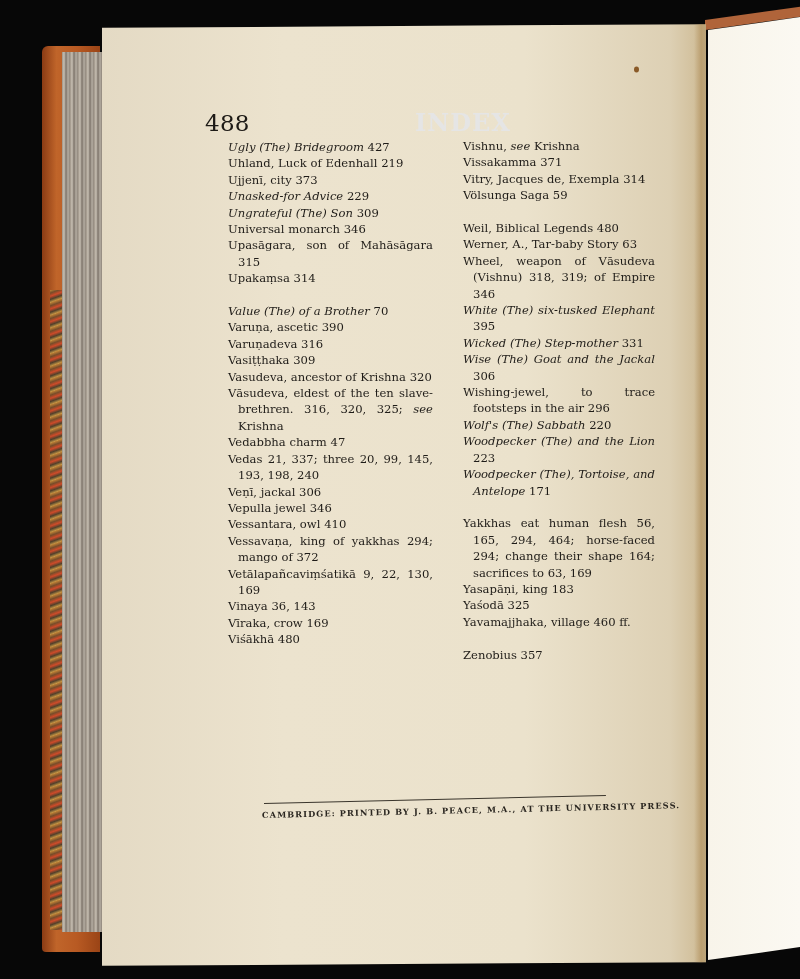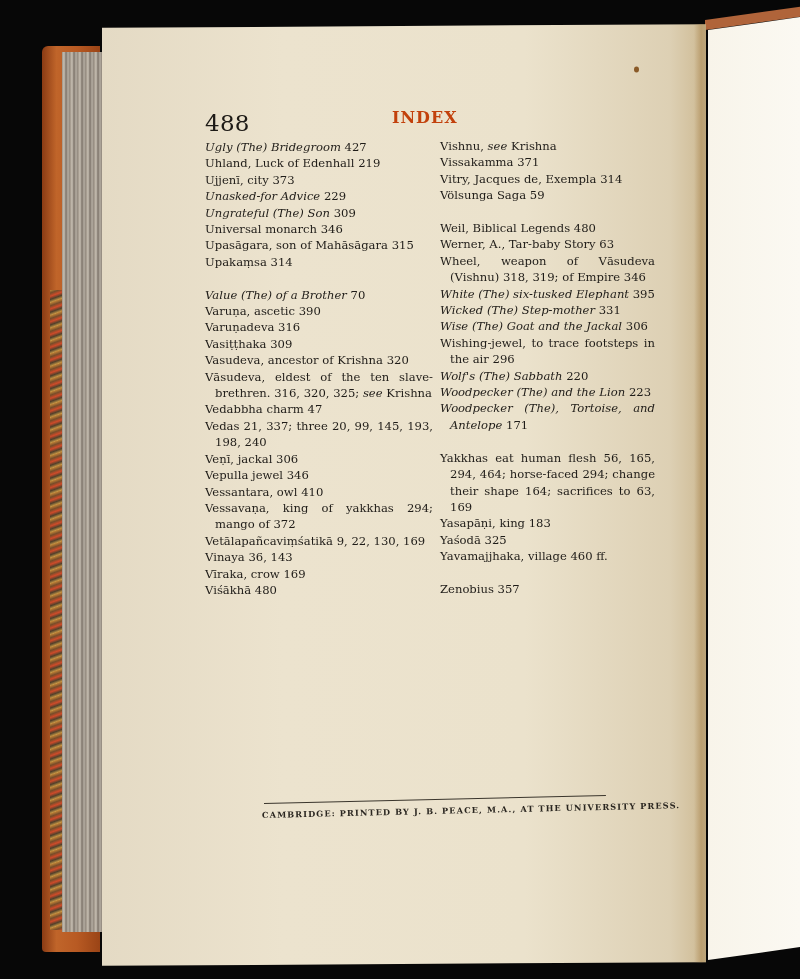--- a/index.html
+++ b/index.html
@@ -37,26 +37,26 @@
       transform:skewY(-8deg); transform-origin:left top;
     }
     .right-cover {
       position:absolute; left:705px; top:20px; width:100px; height:10px;
       background:#b0643a; transform:skewY(-8deg); transform-origin:left top;
     }
     .foxing { position:absolute; width:5px; height:6px; border-radius:50%; background:#8a5a28; }
 
     .header { position:absolute; top:84px; left:103px; width:360px; height:30px; }
     .page-number { position:absolute; left:0; top:2px; font-size:23px; color:#1d1a16; letter-spacing:.3px; }
-    .running-head { position:absolute; left:187px; top:0; font-size:16px; font-weight:bold; color:#c2410c; letter-spacing:1px; }
+    .running-head { position:absolute; left:210px; top:0; font-size:24px; font-weight:bold; color:#e5e5e5; letter-spacing:1px; }
 
     .col { position:absolute; top:139px; font-size:11.6px; line-height:16.4px; color:#1f1c18; }
     .col.left { left:103px; width:228px; }
     .col.right { left:341px; width:215px; top:138px; }
-    .entry { text-indent:-10px; padding-left:10px; text-align:justify; }
+    .entry { text-indent:-10px; padding-left:10px; text-align:justify;margin-left:23px; }
     .gap { height:16.4px; }
     .it { font-style:italic; }
 
     .imprint-rule {
       position:absolute; left:162px; top:803px; width:342px; height:1px;
       background:#3a352c; transform:rotate(-1.35deg); transform-origin:left center;
     }
     .imprint {
       position:absolute; left:160px; top:806px; font-size:8.2px; letter-spacing:1.1px;
       color:#2a2620; transform:rotate(-1.35deg); transform-origin:left center; white-space:nowrap;

